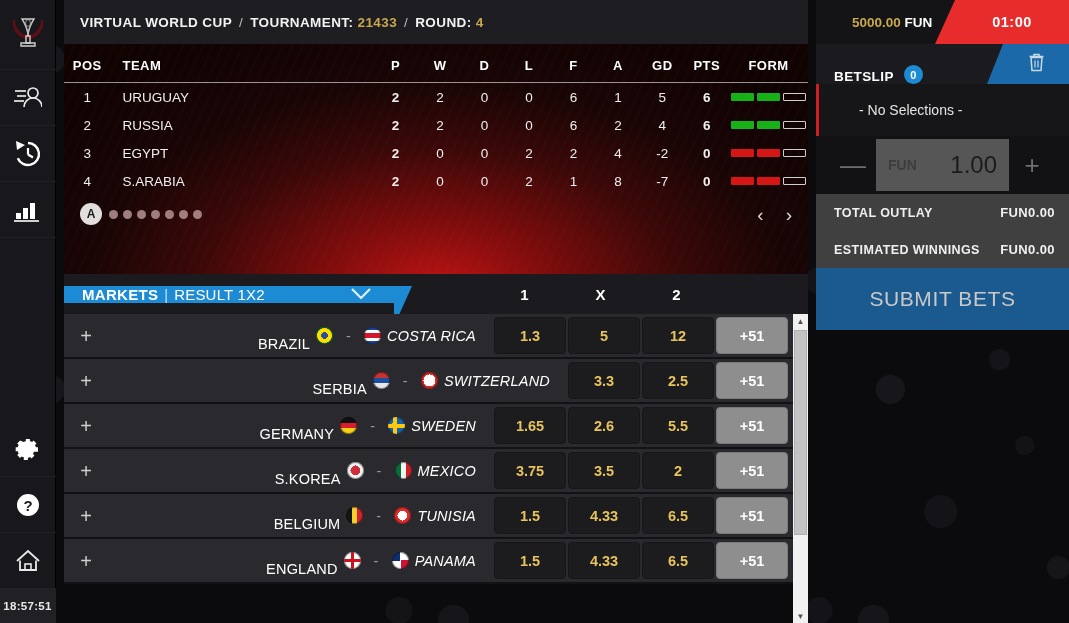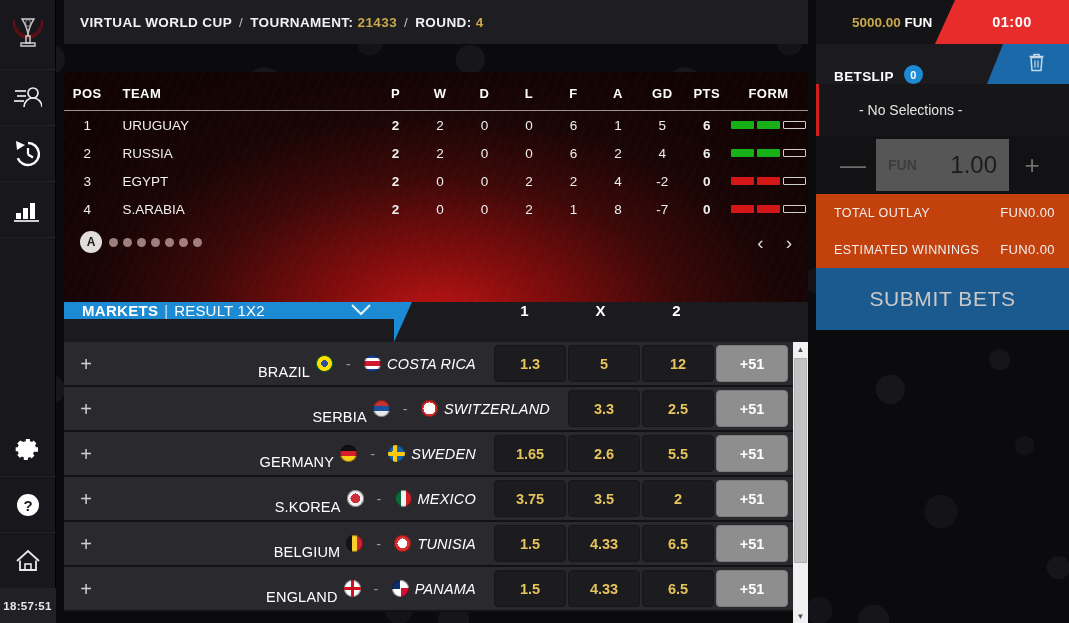--- a/index.html
+++ b/index.html
@@ -83,21 +83,20 @@
   .topbar .val { color: #c8a84b; }
 
   
   .standings-wrap {
     position: relative;
     background:
       radial-gradient(ellipse 62% 120% at 50% 108%, #c01414 0%, #7d0c0c 26%, #3c0808 52%, #1a0505 75%, #120303 100%);
     padding: 0 0 0 0;
     min-height: 230px;
     overflow: hidden;
-    margin-top: 28px;
   }
   .standings-wrap::after{
     content:"";position:absolute;inset:0;
     background:
       repeating-linear-gradient(115deg, rgba(255,255,255,.012) 0 2px, transparent 2px 9px);
     pointer-events:none;
   }
   table.standings {
     width: 100%; border-collapse: collapse;
     position: relative; z-index: 2;
@@ -143,21 +142,21 @@
   }
   .grp-dot {
     width: 9px; height: 9px; border-radius: 50%;
     background: #c9a7a7; opacity: .75; margin-right: 5px;
   }
   .grp-nav { margin-left: auto; display: flex; gap: 22px; }
   .grp-nav div { color: #ddd; font-size: 19px; cursor: pointer; line-height: 1; }
 
   
   .markets-head {
-    display: flex; align-items: flex-start;
+    display: flex; align-items: center;
     height: 40px; min-height: 40px;
     background: #1b1b1f;
     position: relative;
   }
   .markets-tab {
     background: #1d8ad4;
     color: #fff;
     display: flex; align-items: center;
     padding: 0 14px 0 18px;
     width: 330px;
@@ -328,22 +327,22 @@
     padding: 0 12px;
   }
   .stake-field .cur { color: #3d3d3d; font-size: 14px; font-weight: bold; }
   .stake-field .amt {
     margin-left: auto; color: #1c1c1c; font-size: 24px; font-weight: 300;
   }
   .sum-row {
     height: 37px; min-height: 37px;
     display: flex; align-items: center;
     padding: 0 14px 0 18px;
-    background: #c2410c;
-    color: #f0f0f0; font-size: 12.5px; font-weight: normal;
+    background: #404040;
+    color: #f0f0f0; font-size: 12.5px; font-weight: bold;
     letter-spacing: .4px;
   }
   .sum-row .v { margin-left: auto; font-size: 13px; }
   .submit {
     height: 62px; min-height: 62px;
     background: #1b5a8e;
     color: #c9c9c9; font-size: 21px;
     display: flex; align-items: center; justify-content: center;
     letter-spacing: .6px; cursor: pointer;
   }

